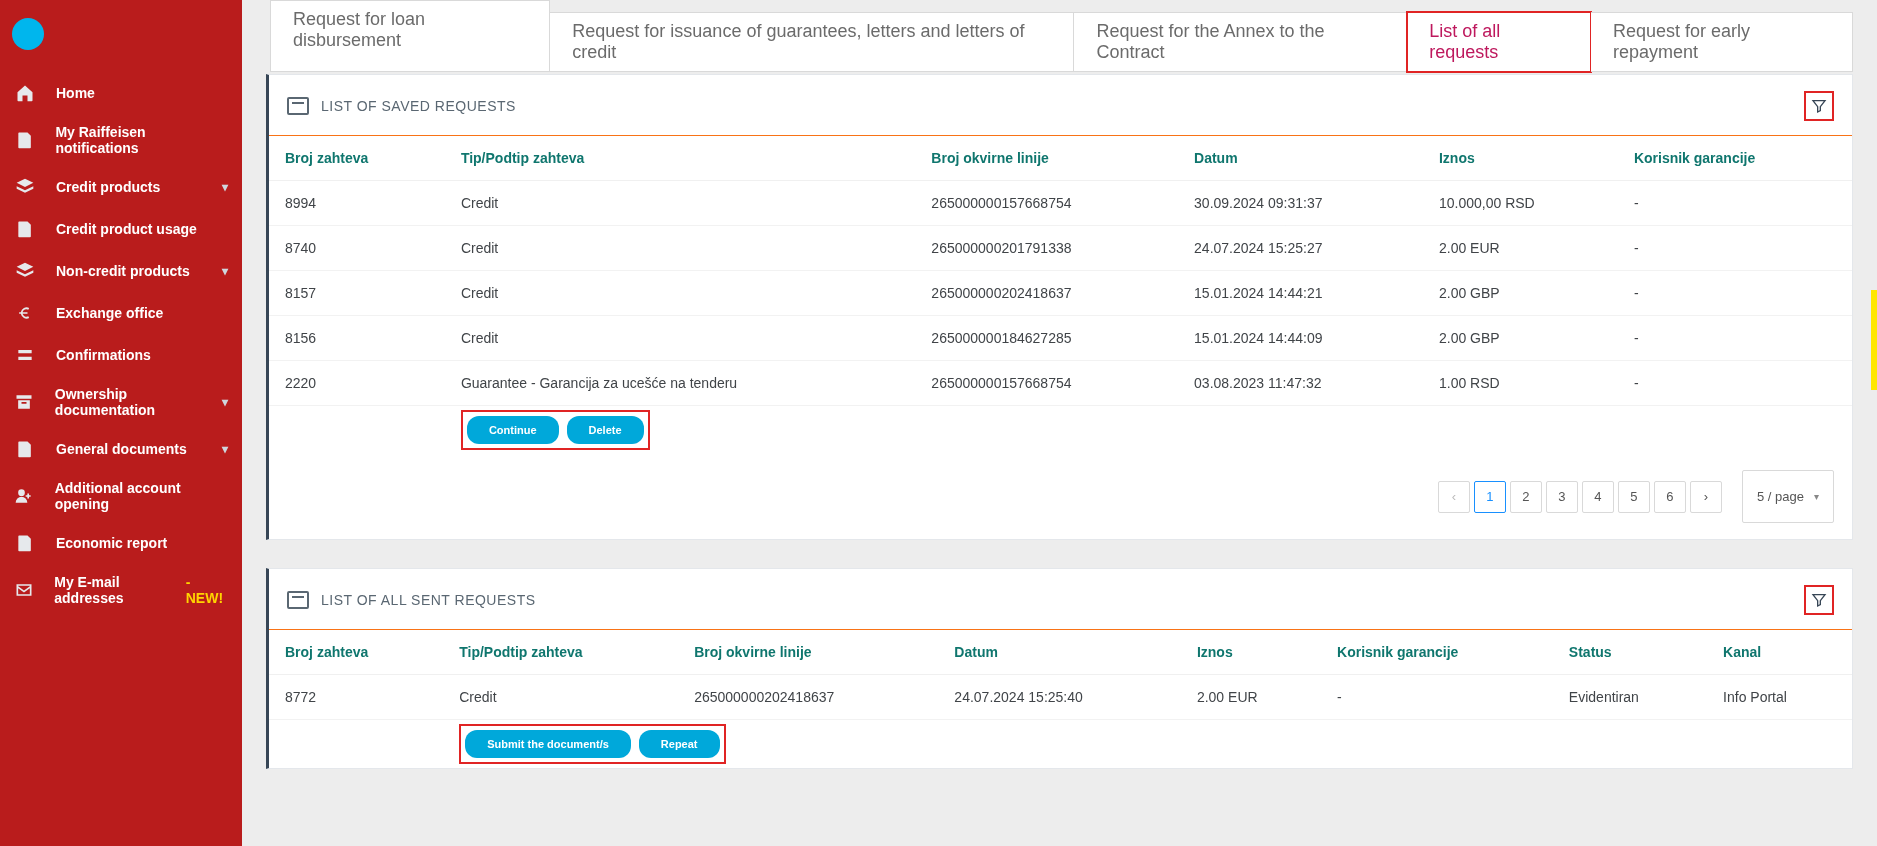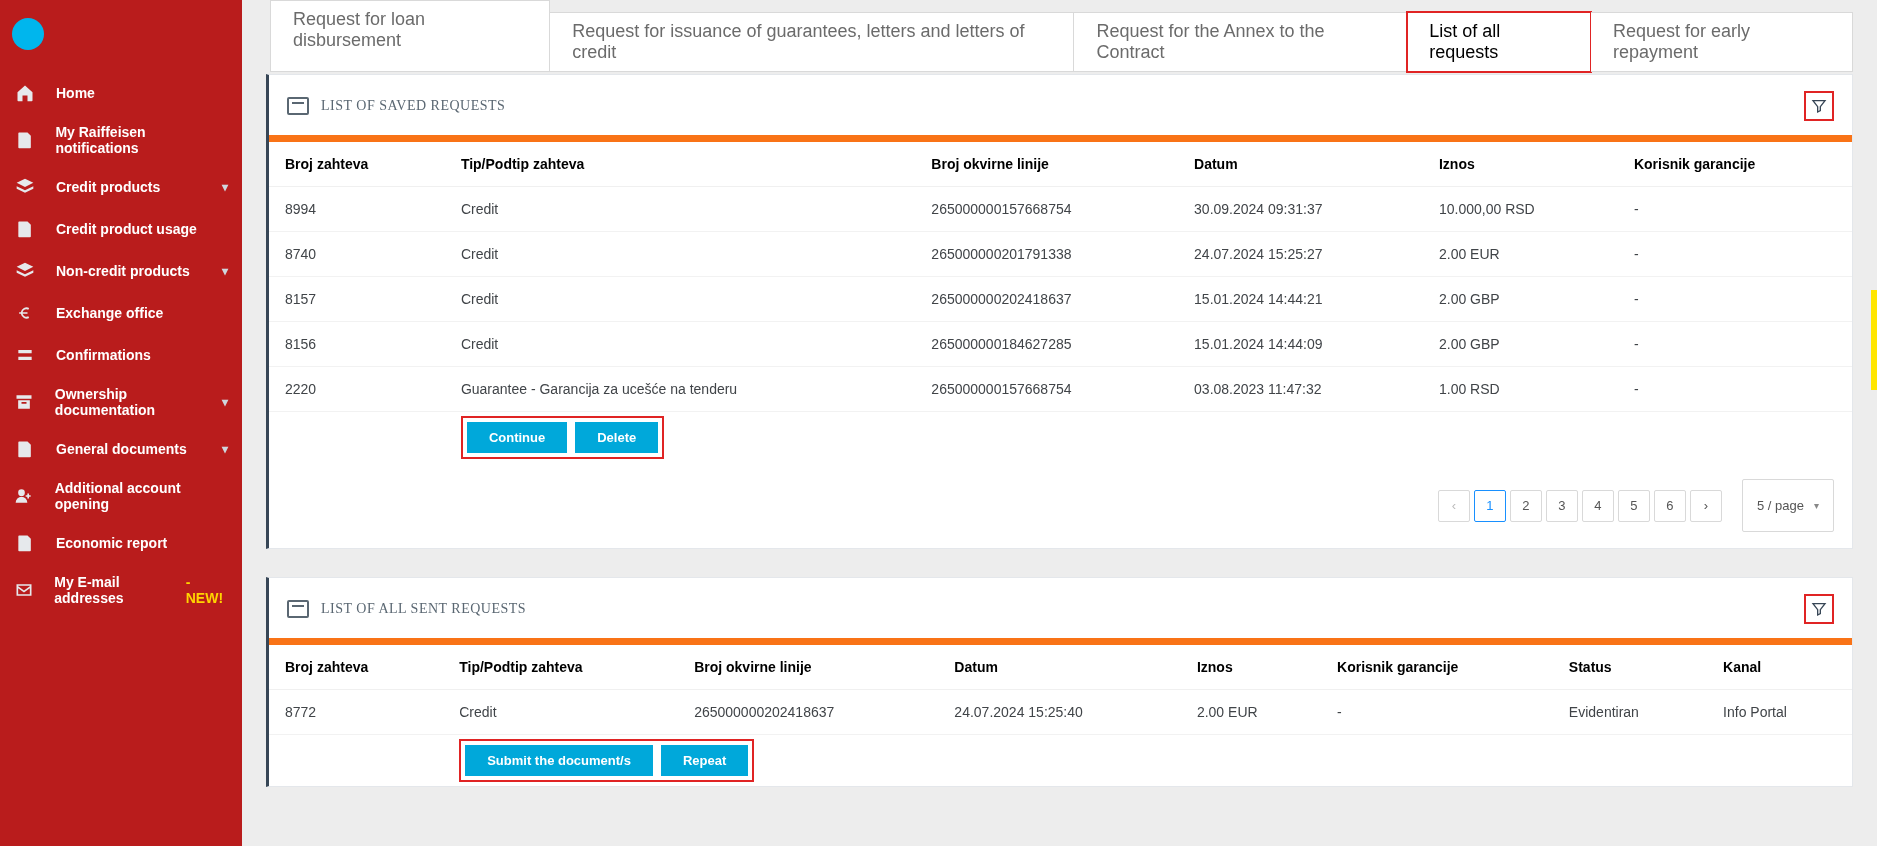--- a/index.html
+++ b/index.html
@@ -17,41 +17,41 @@
   .sidebar li .chevron { margin-left: auto; font-size: 12px; color: #cfd6dd; }
   .sidebar li .new-badge { color: #ffd400; margin-left: 4px; }
   .sidebar .nav-icon svg { width: 20px; height: 20px; fill: #e6e9ec; }
 
   
   .main { flex: 1; padding: 0 24px 24px 24px; overflow-y: auto; }
 
   
   .tabs { display: flex; gap: 0; margin-left: 4px; }
   .tabs .tab { background: #fff; border: 1px solid #d9d9d9; border-bottom: 1px solid #d9d9d9; padding: 8px 22px; font-size: 18px; color: #6b6b6b; cursor: pointer; }
-  .tabs .tab.active { color: #000000; font-weight: 500; }
+  .tabs .tab.active { color: #be185d; font-weight: 500; }
   .tabs .tab + .tab { border-left: none; margin-top: 12px; }
   .tab-highlight { outline: 2px solid #e02424; outline-offset: -1px; }
 
   
   .card { background: #fff; border: 1px solid #e4e7eb; border-left: 3px solid #374656; margin-top: 2px; }
   .card + .card-gap { height: 26px; }
-  .card-head { display: flex; align-items: center; padding: 16px 18px 14px 18px; color: #5a6772; font-size: 14px; letter-spacing: 0.5px; font-weight: 500; font-family: Liberation Serif, serif; }
+  .card-head { display: flex; align-items: center; padding: 16px 18px 14px 18px; color: #5a6772; font-size: 14px; letter-spacing: 0.5px; font-weight: 500; }
   .card-head .card-icon { width: 22px; height: 18px; margin-right: 12px; border: 2px solid #5a6772; border-radius: 2px; position: relative; }
   .card-head .card-icon::after { content:""; position:absolute; left:3px; top:3px; right:3px; bottom:3px; border-top:2px solid #5a6772; }
   .card-head .filter-btn { margin-left: auto; width: 30px; height: 30px; border: 2px solid #e02424; display: flex; align-items: center; justify-content: center; cursor: pointer; }
   .card-head .filter-btn svg { width: 16px; height: 16px; stroke: #374656; fill: none; stroke-width: 2; }
 
   
   table { width: 100%; border-collapse: collapse; }
-  th { text-align: left; padding: 14px 16px; font-size: 14px; font-weight: 700; color: #000000; border-top: 7px solid #f97316; border-bottom: 1px solid #f0f0f0; }
+  th { text-align: left; padding: 14px 16px; font-size: 14px; font-weight: 700; color: #0f766e; border-top: 1px solid #f97316; border-bottom: 1px solid #f0f0f0; }
   td { padding: 14px 16px; font-size: 14px; color: #404448; border-bottom: 1px solid #f2f2f2; vertical-align: top; }
 
   .action-row td { padding-top: 4px; padding-bottom: 4px; border-bottom: none; }
   .action-frame { display: inline-block; border: 2px solid #e02424; padding: 4px; }
-  .btn { display: inline-block; background: #00a8da; color: #fff; border: none; border-radius: 0; padding: 8px 22px; font-size: 13px; font-weight: 700; cursor: pointer; }
+  .btn { display: inline-block; background: #00a8da; color: #fff; border: none; border-radius: 12px; padding: 8px 22px; font-size: 11px; font-weight: 700; cursor: pointer; }
   .btn + .btn { margin-left: 8px; }
 
   
   .pager { display: flex; align-items: center; justify-content: flex-end; padding: 16px 18px; font-size: 13px; color: #555; gap: 4px; }
   .pager .pg { width: 32px; height: 32px; border: 1px solid #d9d9d9; border-radius: 2px; display: inline-flex; align-items: center; justify-content: center; cursor: pointer; background: #fff; }
   .pager .pg.active { border-color: #1890ff; color: #1890ff; }
   .pager .pg.disabled { color: #bbb; cursor: default; }
   .pager .perpage { margin-left: 16px; padding: 18px 14px; border: 1px solid #d9d9d9; border-radius: 2px; display: inline-flex; align-items: center; gap: 10px; background:#fff; }
   .pager .perpage .caret { font-size: 10px; color: #888; }
 

